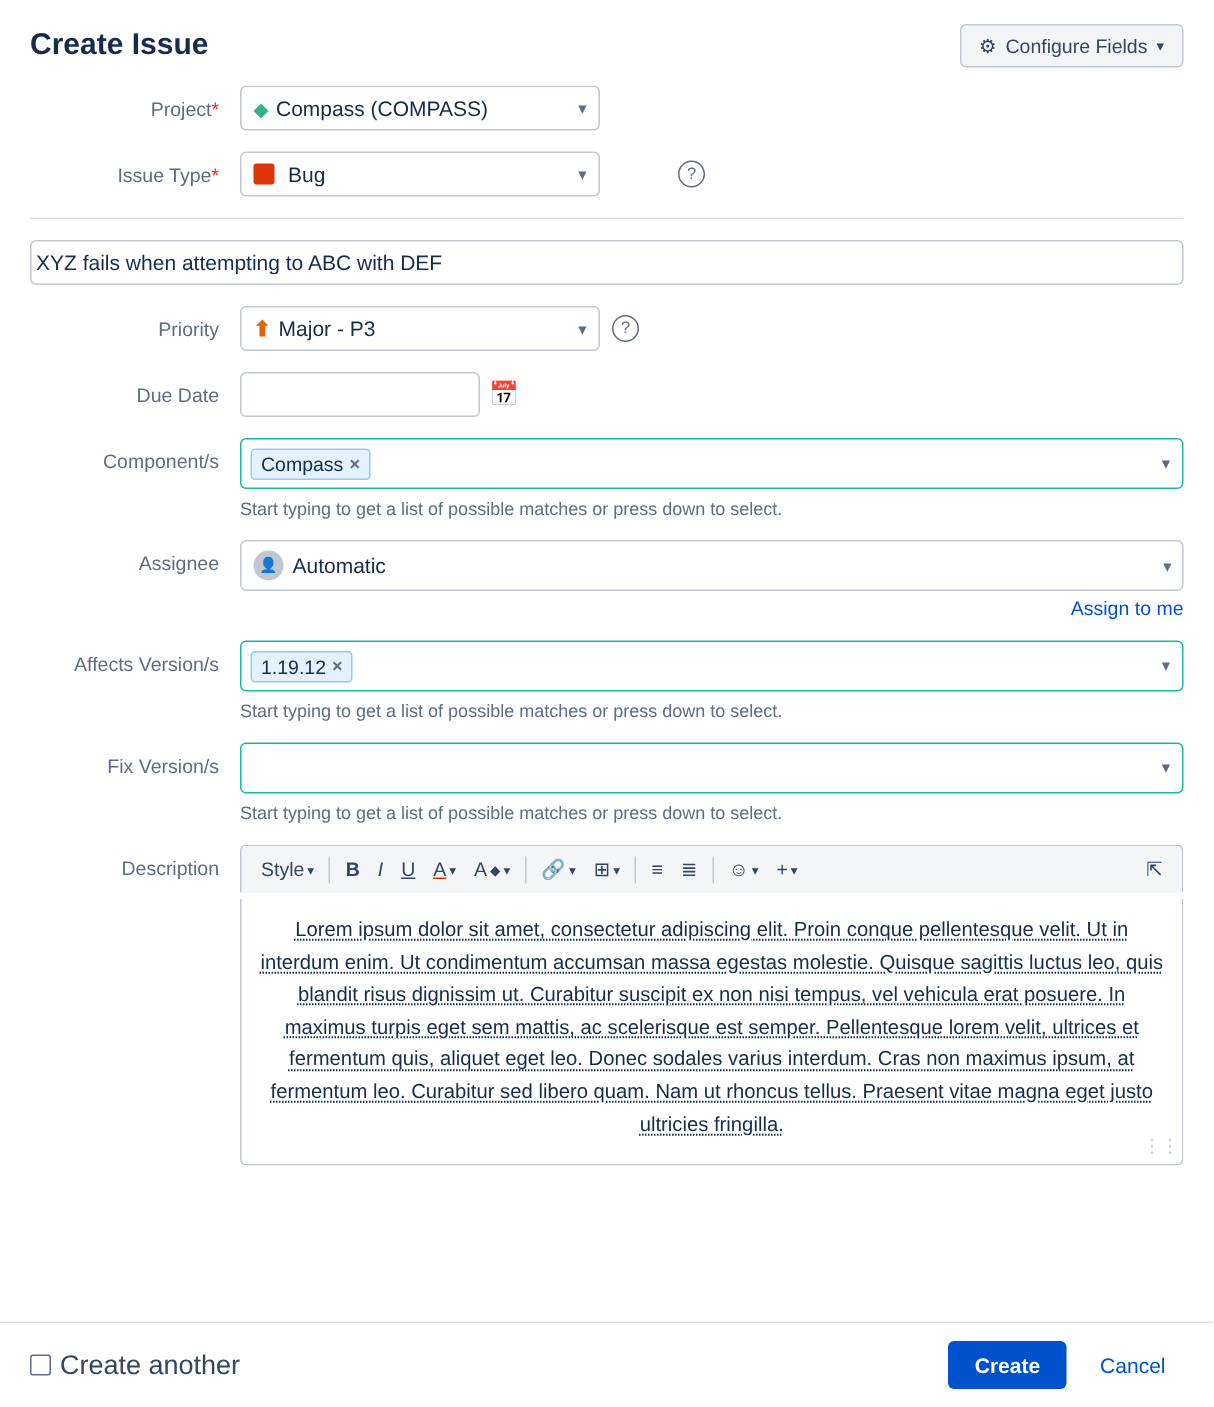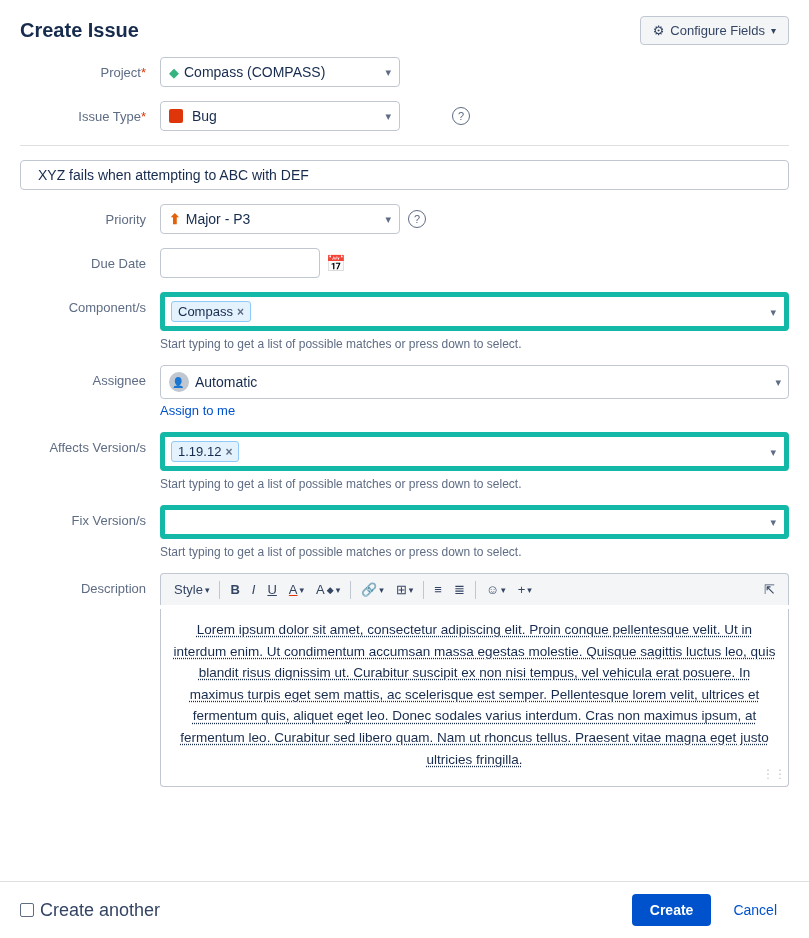--- a/index.html
+++ b/index.html
@@ -79,21 +79,21 @@
       gap: 4px;
     }
     .form-control-row {
       display: flex;
       align-items: center;
       gap: 8px;
     }
     .input-text {
       border: 1px solid #c1c7d0;
       border-radius: 4px;
-      padding: 6px 17px;
+      padding: 6px 3px;
       font-size: 14px;
       color: #172b4d;
       outline: none;
       width: 100%;
     }
     .summary-input { width: 100%; }
     .due-date-wrap {
       display: flex;
       align-items: center;
       gap: 6px;
@@ -119,21 +119,21 @@
       border: 1px solid #5e6c84;
       display: inline-flex;
       align-items: center;
       justify-content: center;
       font-size: 11px;
       color: #5e6c84;
       cursor: pointer;
       flex-shrink: 0;
     }
     .tag-input-wrap {
-      border: 5px solid #14b8a6;
+      border: 1px solid #14b8a6;
       border-radius: 4px;
       padding: 4px 28px 4px 6px;
       display: flex;
       align-items: center;
       flex-wrap: wrap;
       gap: 4px;
       min-height: 34px;
       position: relative;
       cursor: text;
       width: 100%;
@@ -190,20 +190,21 @@
       justify-content: center;
       font-size: 10px;
       color: #fff;
       flex-shrink: 0;
     }
     .assign-to-me {
       color: #0052cc;
       font-size: 13px;
       cursor: pointer;
       text-decoration: none;
+      text-align: right;
     }
     .textarea-field {
       border: 1px solid #c1c7d0;
       border-radius: 4px;
       padding: 8px;
       font-size: 14px;
       color: #172b4d;
       resize: vertical;
       outline: none;
       width: 100%;

